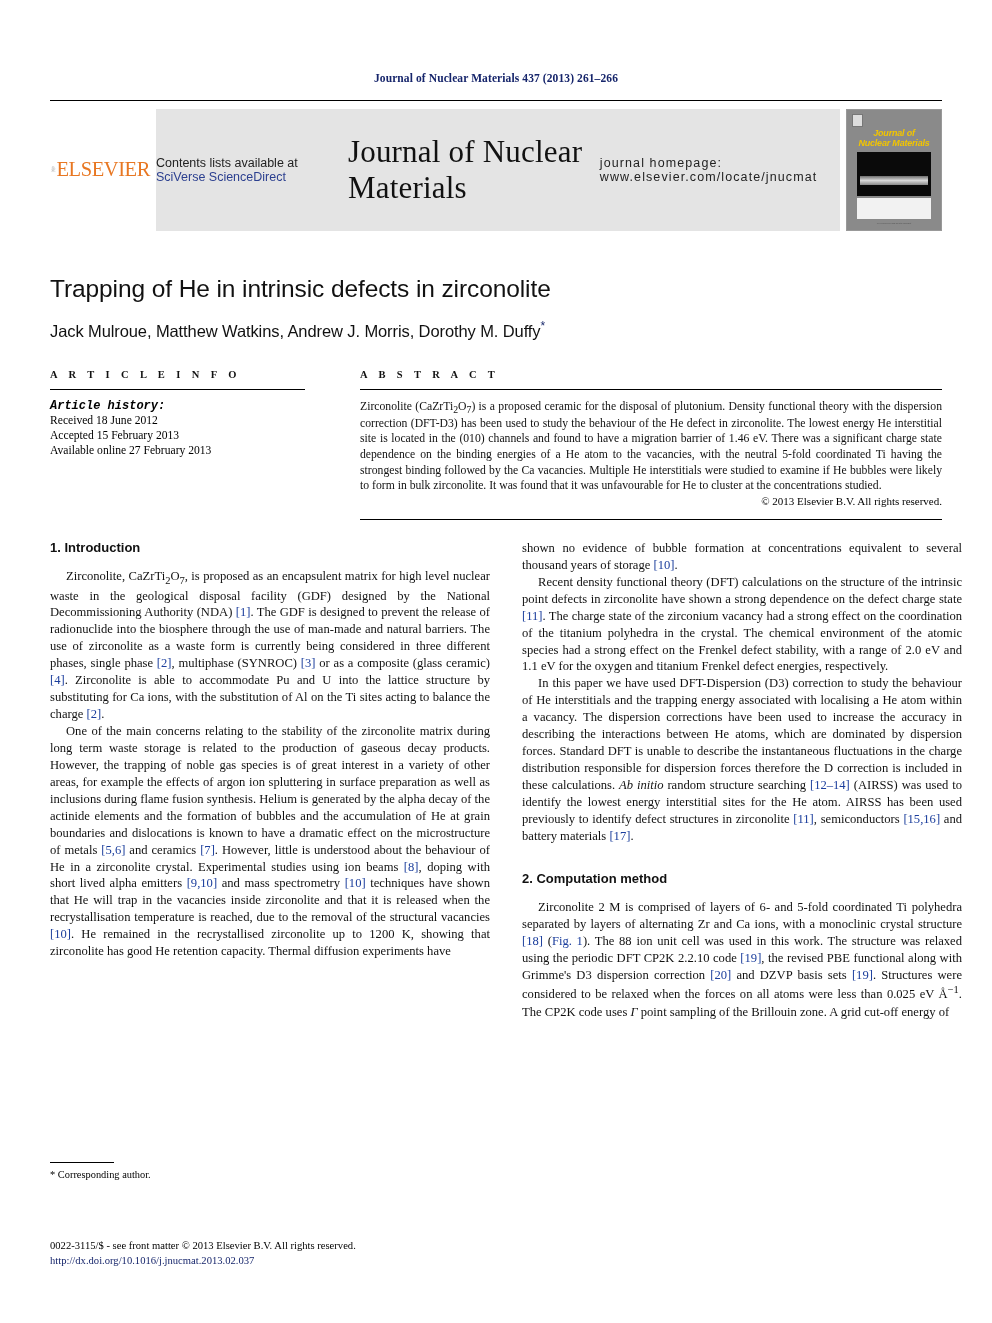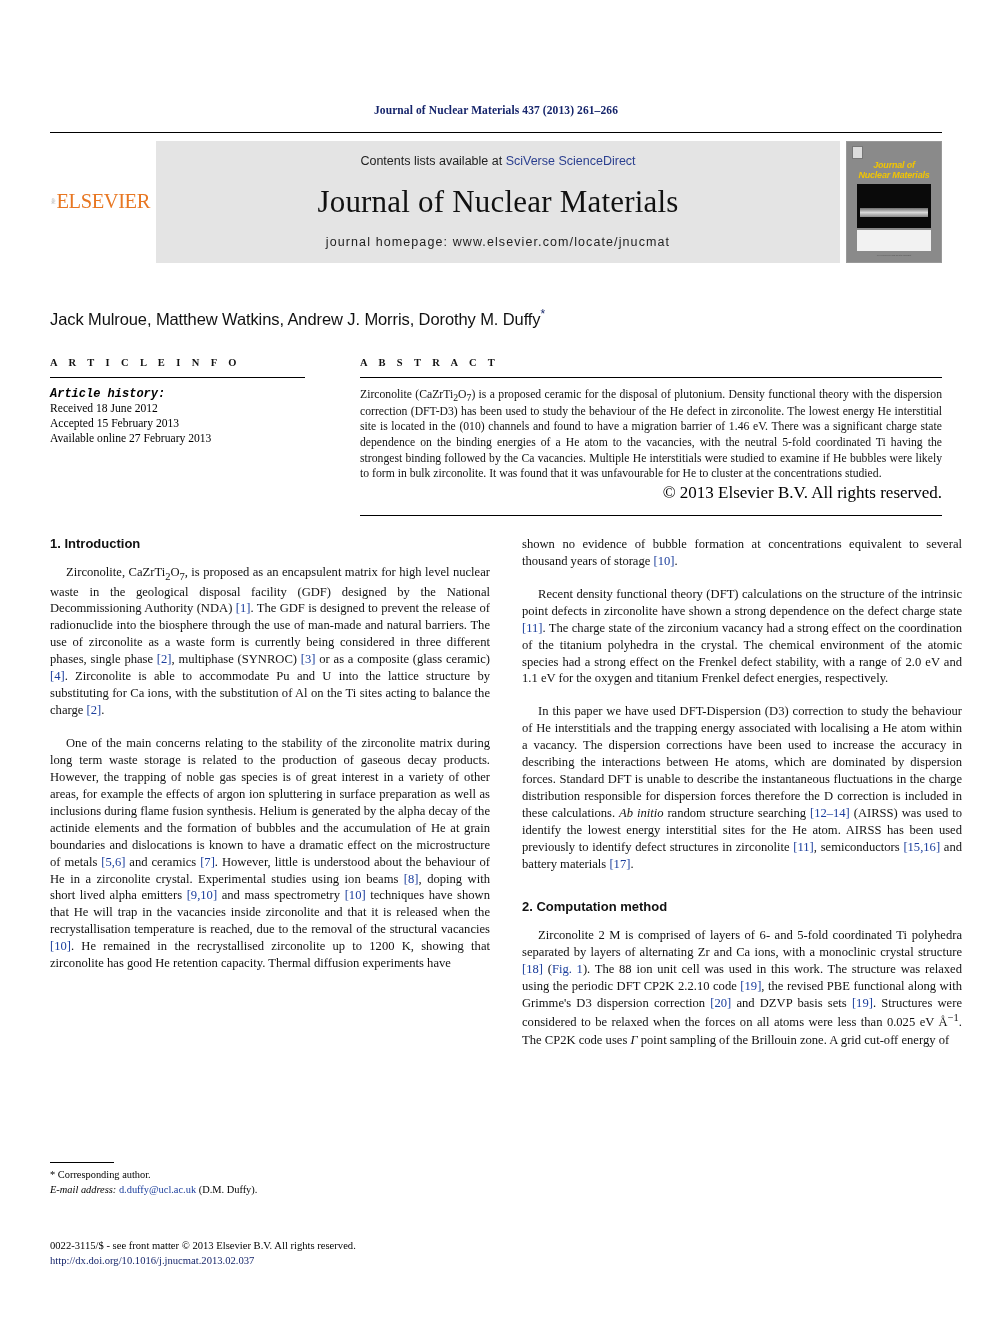--- a/index.html
+++ b/index.html
@@ -23,21 +23,21 @@
     padding: 0 50px;
   }
 
   
   .runhead {
     text-align: center;
     font-family: "Liberation Serif", serif;
     font-weight: bold;
     font-size: 11.5px;
     color: #16256b;
-    padding-top: 104px;
+    padding-top: 72px;
     letter-spacing: .1px;
   }
   .runhead-rule {
     border-top: 1.6px solid #000;
     margin-top: 16px;
   }
 
   
   .masthead {
     display: flex;
@@ -62,21 +62,21 @@
     letter-spacing: -0.4px;
     line-height: 1;
     margin-top: 1px;
   }
   .band {
     flex: 1 1 auto;
     background: #e4e4e4;
     margin-left: 6px;
     margin-right: 6px;
     display: flex;
-    flex-direction: column;
+    flex-direction: row;
     justify-content: space-between;
     align-items: center;
     padding: 13px 0 14px 0;
     box-sizing: border-box;
   }
   .band-top {
     font-family: "Liberation Sans", sans-serif;
     font-size: 12.5px;
     color: #222;
   }
@@ -209,21 +209,21 @@
   }
   .abs-body {
     font-family: "Liberation Serif", serif;
     font-size: 11.7px;
     line-height: 1.335;
     text-align: justify;
     color: #111;
   }
   .copyline {
     font-family: "Liberation Serif", serif;
-    font-size: 17px;
+    font-size: 11px;
     text-align: right;
     margin-top: 1px;
   }
   .abs-rule-bottom {
     border-top: 1.1px solid #000;
     margin-top: 12px;
   }
 
   
   .body-cols {
@@ -249,21 +249,21 @@
   p.para {
     font-family: "Liberation Serif", serif;
     font-size: 12.6px;
     line-height: 1.345;
     text-align: justify;
     margin: 0;
     text-indent: 16px;
     color: #111;
     hyphens: none;
   }
-  p.para + p.para { margin-top: 16px; }
+  p.para + p.para { margin-top: 0; }
   .ref { color: #1a3d9c; }
   .ital { font-style: italic; }
 
   
   .footnote {
     position: absolute;
     left: 50px;
     top: 1162px;
     width: 440px;
   }
@@ -370,20 +370,21 @@
       </div>
       <div class="cover-img">
         <div class="streak"></div>
       </div>
       <div class="cover-white"></div>
       <div class="cover-foot">www.elsevier.com/locate/jnucmat</div>
     </div>
   </div>
 
   <div class="title-block">
+    <h1 class="art-title">Trapping of He in intrinsic defects in zirconolite</h1>
     <div class="authors">
       <span>Jack Mulroue, Matthew Watkins, Andrew J. Morris, Dorothy M. Duffy</span><span class="star">*</span>
     </div>
   </div>
 
   <div class="infoabs">
     <div class="col-info">
       <div class="sec-label">A R T I C L E   I N F O</div>
       <div class="thin-rule"></div>
       <div class="hist-title">Article history:</div>
@@ -427,25 +428,20 @@
       <h2 class="sect spaced">2. Computation method</h2>
       <p class="para">
         Zirconolite 2 M is comprised of layers of 6- and 5-fold coordinated Ti polyhedra separated by layers of alternating Zr and Ca ions, with a monoclinic crystal structure <span class="ref">[18]</span> (<span class="ref">Fig. 1</span>). The 88 ion unit cell was used in this work. The structure was relaxed using the periodic DFT CP2K 2.2.10 code <span class="ref">[19]</span>, the revised PBE functional along with Grimme's D3 dispersion correction <span class="ref">[20]</span> and DZVP basis sets <span class="ref">[19]</span>. Structures were considered to be relaxed when the forces on all atoms were less than 0.025 eV Å<sup>−1</sup>. The CP2K code uses <span style="font-style:italic">Γ</span> point sampling of the Brillouin zone. A grid cut-off energy of
       </p>
     </div>
   </div>
 
   <div class="footnote">
     <div class="fn-rule"></div>
     <div class="fn-line">* Corresponding author.</div>
-    <div class="fn-line">
-      <span class="em">E-mail address:</span>
-      <span class="fn-mail">d.duffy@ucl.ac.uk</span>
-      <span>(D.M. Duffy).</span>
-    </div>
   </div>
 
   <div class="colophon">
     <div>0022-3115/$ - see front matter © 2013 Elsevier B.V. All rights reserved.</div>
     <div class="doi">http://dx.doi.org/10.1016/j.jnucmat.2013.02.037</div>
   </div>
 
 </div>
 
 </body></html>

